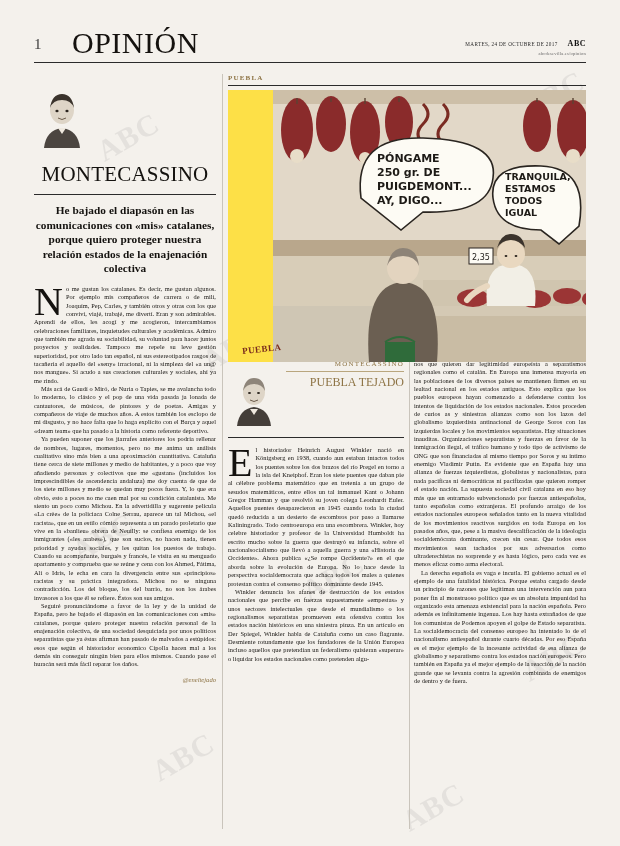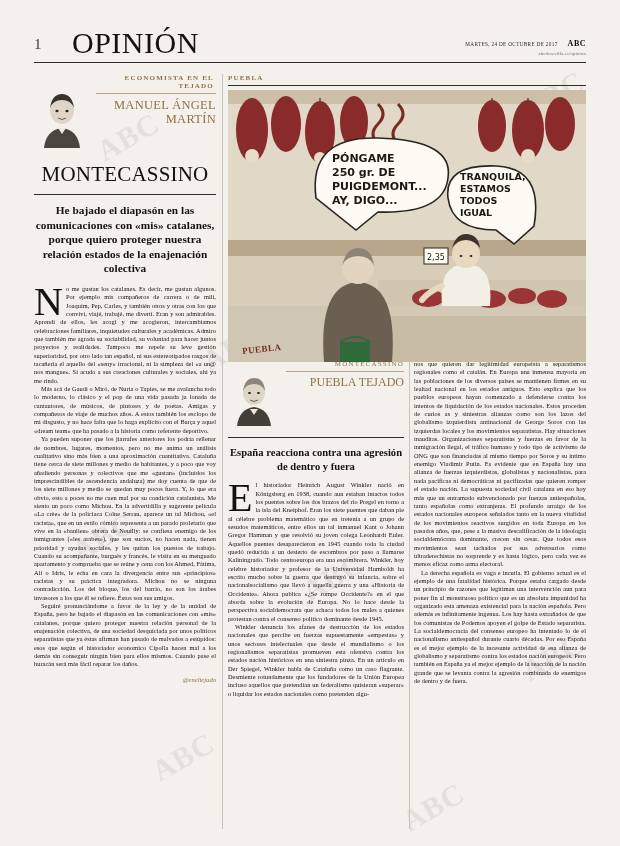--- a/index.html
+++ b/index.html
@@ -96,22 +96,23 @@
   }
 
   
   .cartoon-wrap { position:absolute; left:228px; top:74px; width:358px; }
   .panel-label {
     font-size:7px; letter-spacing:1.2px; color:#8d7344; font-weight:700;
     text-transform:uppercase; margin-bottom:3px;
   }
   .panel-rule { height:1px; background:#2b2b2b; margin-bottom:4px; }
   .cartoon {
-    width:358px; height:272px; background:#fca5a5; position:relative; overflow:hidden;
+    width:358px; height:272px; background:#fde047; position:relative; overflow:hidden;
     border:0;
+    padding-left:45px;
   }
   .cart-sig {
     position:absolute; left:14px; bottom:8px; font-size:9px; font-weight:700;
     color:#7b2e1e; transform:rotate(-6deg); letter-spacing:0.5px;
   }
 
   
   .art2 { position:absolute; left:228px; top:360px; width:176px; }
   .art2b { position:absolute; left:414px; top:360px; width:172px; }
   .art2 .kicker2 {
@@ -167,28 +168,20 @@
         <svg width="56" height="62" viewBox="0 0 56 62">
           <rect x="0" y="0" width="56" height="62" fill="#f4f1ec"></rect>
           <ellipse cx="28" cy="24" rx="12" ry="14" fill="#ded5c7"></ellipse>
           <path d="M16 22 q2 -14 12 -14 q10 0 12 14 q-3 -8 -12 -8 q-9 0 -12 8z" fill="#3a332c"></path>
           <ellipse cx="23" cy="25" rx="1.6" ry="1.2" fill="#2b241e"></ellipse>
           <ellipse cx="33" cy="25" rx="1.6" ry="1.2" fill="#2b241e"></ellipse>
           <path d="M24 32 q4 3 8 0" stroke="#6b5b4a" stroke-width="1" fill="none"></path>
           <path d="M10 62 q2 -18 18 -20 q16 2 18 20z" fill="#4b4540"></path>
           <path d="M24 42 l4 6 l4 -6 z" fill="#efe9df"></path>
         </svg>
-      </div>
-      <div style="margin-left:62px;">
-        <div class="kicker">ECONOMISTA EN EL TEJADO</div>
-        <div class="kicker-rule"></div>
-        <div class="author">
-          <span>MANUEL ÁNGEL</span>
-          <span class="l2">MARTÍN</span>
-        </div>
       </div>
     </div>
 
     <div class="headline-1">MONTECASSINO</div>
     <div class="hl-rule"></div>
     <div class="standfirst">He bajado el diapasón en las comunicaciones con «mis» catalanes, porque quiero proteger nuestra relación estados de la enajenación colectiva</div>
 
     <div class="body">
       <p class="first"><span class="dropcap">N</span><span>o me gustan los catalanes. Es decir, me gustan algunos. Por ejemplo mis compañeros de carrera o de mili, Joaquím, Pep, Carles, y también otros y otras con los que conviví, viajé, trabajé, me divertí. Eran y son admirables. Aprendí de ellos, les acogí y me acogieron, intercambiamos celebraciones familiares, inquietudes culturales y académicas. Admiro que también me agrada su sociabilidad, su voluntad para hacer juntos proyectos y realidades. Tampoco me repele su leve gestión superioridad, por otro lado tan español, ni sus estereotipados rasgos de tacañería el aquello del «seny» irracional, ni la simpleza del «a un@ nos mangue». Si acudo a sus creaciones culturales y sociales, ahí ya me rindo.</span></p>
       <p><span>Más acá de Gaudí o Miró, de Nuria o Tapies, se me avalancha todo lo moderno, lo clásico y el pop de una vida pasada ja lonada de cantautores, de músicos, de pintores y de poetas. Amigas y compañeros de viaje de muchos años. A estos también los esclopo de mi disgusto, y no hace falta que lo haga explícito con el Barça y aquel «dream team» que ha pasado a la historia como referente deportivo.</span></p>
@@ -314,21 +307,20 @@
         <div class="kicker2">MONTECASSINO</div>
         <div class="kicker-rule"></div>
         <div class="author2">
           <span>PUEBLA</span>
           <span class="l2">TEJADO</span>
         </div>
       </div>
     </div>
 
     <div class="hl-rule"></div>
-    <div class="standfirst2">España reacciona contra una agresión de dentro y fuera</div>
 
     <div class="body">
       <p class="first"><span class="dropcap">E</span><span>l historiador Heinrich August Winkler nació en Königsberg en 1938, cuando aun estaban intactos todos los puentes sobre los dos brazos del río Pregel en torno a la isla del Kneiphof. Eran los siete puentes que daban pie al célebre problema matemático que en tretenía a un grupo de sesudos matemáticos, entre ellos un tal inmanuel Kant o Johann Gregor Hamman y que resolvió su joven colega Leonhardt Euler. Aquellos puentes desaparecieron en 1945 cuando toda la ciudad quedó reducida a un desierto de escombros por paso a llamarse Kaliningrado. Todo centroeuropa era una escombrera. Winkler, hoy celebre historiador y profesor de la Universidad Humboldt ha escrito mucho sobre la guerra que destruyó su infancia, sobre el nacionalsocialismo que llevó a aquella guerra y una «Historia de Occidente». Ahora publica «¿Se rompe Occidente?» en el que aborda sobre la evolución de Europa. No lo hace desde la perspectiva socialdemocrata que achaca todos los males a quienes protestan contra el consenso político dominante desde 1945.</span></p>
       <p><span>Winkler denuncia los afanes de destrucción de los estados nacionales que percibe en fuerzas supuestamente «empestas» y unos sectores intelectuales que desde el mundialismo o los regionalismos separatistas promueven esta ofensiva contra los estados nación históricos en una siniestra pinza. En un artículo en Der Spiegel, Winkler habla de Cataluña como un caso flagrante. Desmiente rotundamente que los fundadores de la Unión Europea incluso aquellos que pretendían un federalismo quisieran «superar» o liquidar los estados nacionales como pretenden algu-</span></p>
     </div>
   </div>
 
   <div class="art2b">
     <div class="body">
       <p class="first"><span>nos que quieren dar legitimidad europeísta a separatismos regionales como el catalán. En Europa una inmensa mayoría en las poblaciones de los diversos países se mantienen firmes en su lealtad nacional en los estados antiguos. Esto explica que los pueblos europeos hayan comenzado a defenderse contra los intentos de liquidación de los estados nacionales. Estos proceden de curios as y siniestras alianzas como son los lazos del globalismo izquierdista antinacional de George Soros con las izquierdas locales y los movimientos separatistas. Hay situaciones inauditas. Organizaciones separatistas y fuerzas en favor de la inmigración ilegal, el tráfico humano y todo tipo de activismo de ONG que son financiadas al mismo tiempo por Soros y su íntimo enemigo Vladimir Putin. Es evidente que en España hay una alianza de fuerzas izquierdistas, globalistas y nacionalistas, para nada pacíficas ni democráticas ni pacifizadas que quieren romper el estado nación. La supuesta sociedad civil catalana en eso hoy más que un entramado subvencionado por fuerzas antiespañolas, tanto españolas como extranjeras. El profundo arraigo de los estados nacionales europeos señalados tanto en la nueva vitalidad de los movimientos reactivos surgidos en toda Europa en los pasados años, que, pese a la masiva descalificación de la ideología socialdemócrata dominante, crecen sin cesar. Que todos esos movimientos sean tachados por sus adversarios como ultraderechistas no sorprende y es hasta lógico, pero cada vez es menos eficaz como arma electoral.</span></p>

